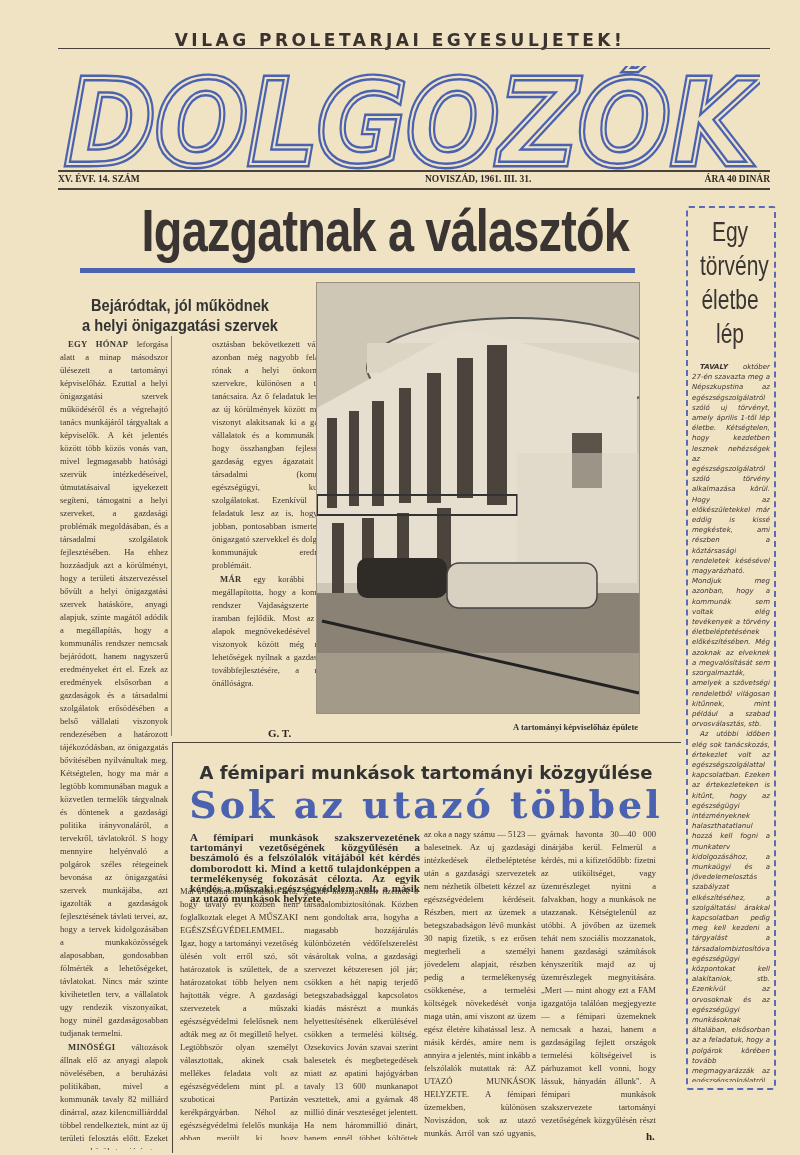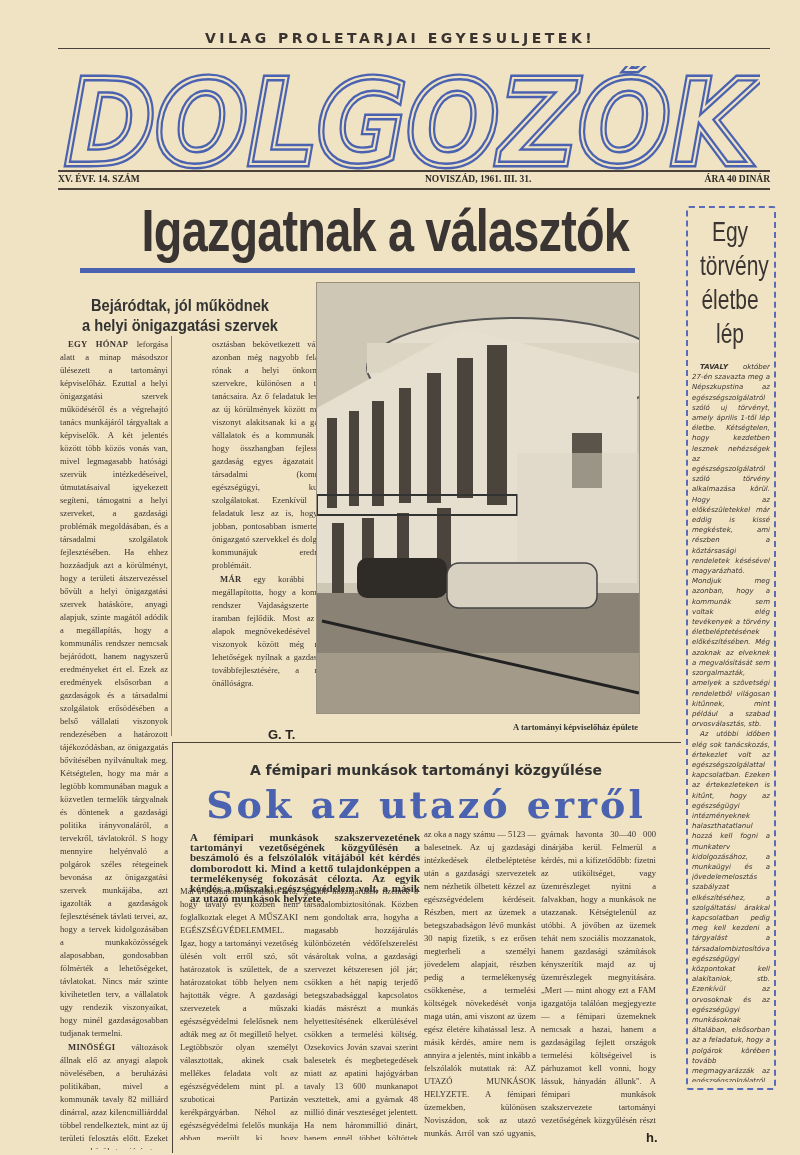--- a/index.html
+++ b/index.html
@@ -1,37 +1,37 @@
 <!DOCTYPE html>
 <html><head>
 <meta charset="utf-8">
 <style>
   html,body{margin:0;padding:0;}
   body{width:800px;height:1155px;background:#efe3c3;position:relative;overflow:hidden;font-family:"DejaVu Serif",serif;color:#2b2520;}
   .abs{position:absolute;}
-  .motto{left:0;width:800px;top:30px;text-align:center;font-family:"DejaVu Sans",sans-serif;font-weight:bold;font-size:14px;letter-spacing:3.5px;color:#3a3330;}
+  .motto{left:0;width:800px;top:30px;text-align:center;font-family:"DejaVu Sans",sans-serif;font-weight:bold;font-size:17px;letter-spacing:3.5px;color:#3a3330;}
   .rule{background:#4a423a;height:1px;}
   .masthead{left:60px;top:66px;width:700px;height:110px;font-style:italic;}
   .masthead svg{width:100%;height:100%;}
   .issuebar{left:58px;top:174px;width:712px;font-family:"Liberation Serif",serif;font-weight:bold;font-size:9.5px;display:flex;justify-content:space-between;color:#2f2a25;}
   .headline{left:80px;top:196px;width:560px;text-align:center;font-family:"Liberation Sans",sans-serif;font-weight:bold;font-size:60px;letter-spacing:-1px;transform:scaleX(0.78);transform-origin:center;color:#3a3532;white-space:nowrap;}
   .blue-rule{left:80px;top:268px;width:555px;height:5px;background:#4a62b0;}
   .subhead{left:55px;top:296px;width:250px;text-align:center;font-family:"Liberation Sans",sans-serif;font-weight:bold;font-size:17px;line-height:20px;color:#333;transform:scaleX(0.86);transform-origin:center;}
   .col{font-family:"Liberation Serif",serif;font-size:8.6px;line-height:13px;text-align:justify;color:#3a3330;}
   .col p{margin:0 0 1px 0;text-indent:8px;}
   .col b{letter-spacing:0.3px;}
   .photo{left:316px;top:282px;width:322px;height:430px;background:#bdb4a3;overflow:hidden;border:1px solid #9a9080;}
   .caption{left:316px;top:722px;width:322px;text-align:right;font-family:"Liberation Serif",serif;font-weight:bold;font-size:8.5px;color:#333;}
-  .sig{font-family:Liberation Sans, sans-serif;font-weight:bold;font-size:13px;}
+  .sig{font-family:Liberation Serif, serif;font-weight:bold;font-size:11px;}
   .sidebox{left:686px;top:206px;width:86px;height:880px;border:2px dashed #5a6bb8;border-radius:3px;padding:0;}
   .sidehead{left:690px;top:215px;width:80px;text-align:center;font-family:"Liberation Sans",sans-serif;font-size:28px;line-height:34px;color:#3a3532;transform:scaleX(0.75);transform-origin:center;}
   .sidecol{font-family:"DejaVu Sans",sans-serif;font-style:italic;font-size:7px;line-height:10.2px;color:#3a3330;text-align:justify;}
   .sidecol p{margin:0;text-indent:8px;}
   .box2{left:172px;top:742px;width:508px;height:410px;border-top:1px solid #4a423a;border-left:1px solid #4a423a;}
-  .kicker{left:172px;top:762px;width:508px;text-align:center;font-family:"DejaVu Sans",sans-serif;font-weight:bold;font-size:14px;color:#333;}
+  .kicker{left:172px;top:762px;width:508px;text-align:center;font-family:"DejaVu Sans",sans-serif;font-weight:bold;font-size:18px;color:#333;}
   .bigblue{left:172px;top:782px;width:508px;text-align:center;font-family:"DejaVu Serif",serif;font-weight:bold;font-size:38px;letter-spacing:3px;color:#4a62b0;}
   .lead{left:190px;top:832px;width:230px;font-family:"Liberation Serif",serif;font-weight:bold;font-size:11px;line-height:10.2px;text-align:justify;color:#333;}
   .vline{width:1px;background:#8a8070;}
 </style>
 </head>
 <body>
 
 <div class="abs motto">VILAG PROLETARJAI EGYESULJETEK!</div>
 <div class="abs rule" style="left:58px;top:48px;width:712px;"></div>
 
@@ -110,20 +110,20 @@
   <div>lép</div>
 </div>
 <div class="abs sidecol" style="left:692px;top:362px;width:78px;height:720px;overflow:hidden;">
   <p><b>TAVALY</b><span> október 27-én szavazta meg a Népszkupstina az egészségszolgálatról szóló uj törvényt, amely április 1-től lép életbe. Kétségtelen, hogy kezdetben lesznek nehézségek az egészségszolgálatról szóló törvény alkalmazása körül. Hogy az előkészületekkel már eddig is kissé megkéstek, ami részben a köztársasági rendeletek késésével magyarázható. Mondjuk meg azonban, hogy a kommunák sem voltak elég tevékenyek a törvény életbeléptetésének előkészítésében. Még azoknak az elveknek a megvalósítását sem szorgalmazták, amelyek a szövetségi rendeletből világosan kitűnnek, mint például a szabad orvosválasztás, stb.</span></p>
   <p><span>Az utóbbi időben elég sok tanácskozás, értekezlet volt az egészségszolgálattal kapcsolatban. Ezeken az értekezleteken is kitűnt, hogy az egészségügyi intézményeknek halaszthatatlanul hozzá kell fogni a munkaterv kidolgozásához, a munkaügyi és a jövedelemelosztás szabályzat elkészítéséhez, a szolgáltatási árakkal kapcsolatban pedig meg kell kezdeni a tárgyalást a társadalombiztosítóval; egészségügyi központokat kell alakítaniok, stb. Ezenkívül az orvosoknak és az egészségügyi munkásoknak általában, elsősorban az a feladatuk, hogy a polgárok körében tovább megmagyarázzák az egészségszolgálatról szóló uj törvényt. Mert több helyen bizonyos kétellyel tekintenek az uj intézkedésre, a törvénynek éppen azokat a szakaszait magyarázzák tévesen, amelyek forradalmi jelentőségűek és meg erősítik az egészségszolgálat fejlődését.</span></p>
 
 </div>
 
 <div class="abs box2"></div>
 <div class="abs kicker">A fémipari munkások tartományi közgyűlése</div>
-<div class="abs bigblue">Sok az utazó erről</div>
+<div class="abs bigblue">Sok az utazó többel</div>
 <div class="abs lead">A fémipari munkások szakszervezetének tartományi vezetőségének közgyűlésén a beszámoló és a felszólalók vitájából két kérdés domborodott ki. Mind a kettő tulajdonképpen a termelékenység fokozását célozta. Az egyik kérdés a műszaki egészségvédelem volt, a másik az utazó munkások helyzete.</div>
 
 <div class="abs col" style="left:180px;top:885px;width:118px;height:255px;overflow:hidden;">Már a beszámoló rámutatott arra, hogy tavaly év közben nem foglalkoztak eleget A MŰSZAKI EGÉSZSÉGVÉDELEMMEL. Igaz, hogy a tartományi vezetőség ülésén volt erről szó, sőt határozatok is születtek, de a határozatokat több helyen nem hajtották végre. A gazdasági szervezetek a műszaki egészségvédelmi felelősnek nem adták meg az őt megillető helyet. Legtöbbször olyan személyt választottak, akinek csak mellékes feladata volt az egészségvédelem mint pl. a szuboticai Partizán kerékpárgyárban. Néhol az egészségvédelmi felelős munkája abban merült ki, hogy nyilvántartotta az egészségvédelmi felszereléseket. Volt olyan üzem is, ahol fukarkodtak, sajnálták a pénzt az egészségvédelmi felszerelésekre. „Kifizetődőbbnek" találták, ha betegség miatt a hiányzásért büntetést, azaz magasabb</div>
 <div class="abs col" style="left:304px;top:885px;width:114px;height:255px;overflow:hidden;">gasabb hozzájárulást fizetnek a társadalombiztosítónak. Közben nem gondoltak arra, hogyha a magasabb hozzájárulás különbözetén védőfelszerelést vásároltak volna, a gazdasági szervezet kétszeresen jól jár; csökken a hét napig terjedő betegszabadsággal kapcsolatos kiadás másrészt a munkás helyettesítésének elkerülésével csökken a termelési költség. Ozsekovics Jován szavai szerint balesetek és megbetegedések miatt az apatini hajógyárban tavaly 13 600 munkanapot vesztettek, ami a gyárnak 48 millió dinár veszteséget jelentett. Ha nem hárommillió dinárt, hanem ennél többet költöttek volna egészségvédelemre, a veszteség bizonyára jóval alacsonyabb. Kizur András, tartományi munkafelügyelő elmondotta, hogy tavaly Vajdaság területén a fémipari üzemekben 8254 hiányosságot jegyeztek fel, és ez</div>
 <div class="abs col" style="left:424px;top:828px;width:112px;height:310px;overflow:hidden;">az oka a nagy számu — 5123 — balesetnek. Az uj gazdasági intézkedések életbeléptetése után a gazdasági szervezetek nem nézhetik ölbetett kézzel az egészségvédelem kérdéseit. Részben, mert az üzemek a betegszabadságon lévő munkást 30 napig fizetik, s ez erősen megterheli a személyi jövedelem alapjait, részben pedig a termelékenység csökkenése, a termelési költségek növekedését vonja maga után, ami viszont az üzem egész életére kihatással lesz. A másik kérdés, amire nem is annyira a jelentés, mint inkább a felszólalók mutattak rá: AZ UTAZÓ MUNKÁSOK HELYZETE. A fémipari üzemekben, különösen Noviszádon, sok az utazó munkás. Arról van szó ugyanis, ha az utiköltség tullépi a 600 dinárt, az ezen felüli különbözetet a gazdasági szervezet fizetheti. A noviszádi FAM gép- és szerszámgyárban 144 utazó munkás dolgozik. Némelyik munkásnak az utiköltsége majdnem egyenlő a havi keresetének átlagával. Vagyis egy szakképzetlen munkás a</div>
 <div class="abs col" style="left:541px;top:828px;width:115px;height:300px;overflow:hidden;">gyárnak havonta 30—40 000 dinárjába kerül. Felmerül a kérdés, mi a kifizetődőbb: fizetni az utiköltséget, vagy üzemrészleget nyitni a falvakban, hogy a munkások ne utazzanak. Kétségtelenül az utóbbi. A jövőben az üzemek tehát nem szociális mozzanatok, hanem gazdasági számítások kényszerítik majd az uj üzemrészlegek megnyitására. „Mert — mint ahogy ezt a FAM igazgatója találóan megjegyezte — a fémipari üzemeknek nemcsak a hazai, hanem a gazdaságilag fejlett országok termelési költségeivel is párhuzamot kell vonni, hogy lássuk, hányadán állunk". A fémipari munkások szakszervezete tartományi vezetőségének közgyűlésén részt vett Petrovics Miso, a köztársasági fémipari munkások szakszervezetének elnöke is. Bogojevics Lyubomir, a fémipari munkások szakszervezete tartományi vezetőségének elnöke jelentést olvasott fel a szakszervezet előtt álló feladatokról.</div>
 <div class="abs sig" style="left:646px;top:1130px;">h.</div>
 
 </body></html>

